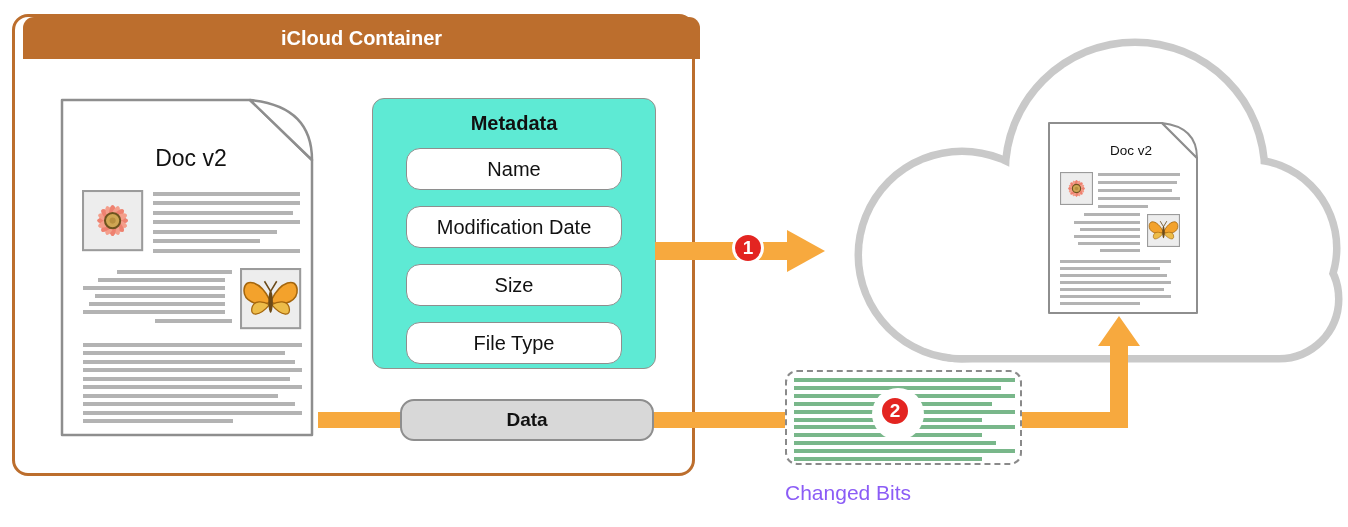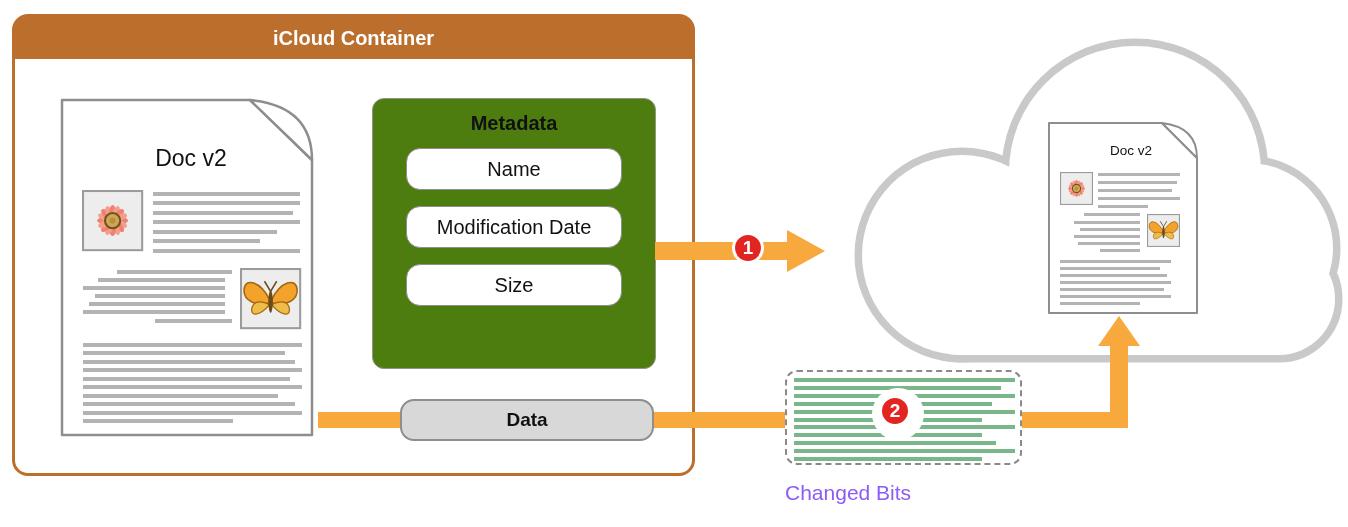--- a/index.html
+++ b/index.html
@@ -3,27 +3,27 @@
 <meta charset="utf-8">
 <style>
   * { margin:0; padding:0; box-sizing:border-box; }
   html,body { background:#fff; }
   body { font-family:"Liberation Sans", sans-serif; }
   .canvas { position:relative; width:1348px; height:527px; background:#fff; overflow:hidden; }
 
   
   .icloud-box { position:absolute; left:12px; top:14px; width:683px; height:462px;
     border:3px solid #BC6E2D; border-radius:16px; background:#fff; z-index:1; }
-  .icloud-header { position:absolute; left:0; top:0; width:100%; height:42px;
+  .icloud-header { position:absolute; left:8px; top:0; width:100%; height:42px;
     background:#BC6E2D; border-radius:11px 11px 0 0; display:flex; align-items:center; justify-content:center; }
   .icloud-title { color:#fff; font-size:20px; font-weight:bold; }
 
   
   .metadata-box { position:absolute; left:372px; top:98px; width:284px; height:271px;
-    background:#4d7c0f; border:1.5px solid #96918D; border-radius:12px; z-index:2; text-align:center; }
+    background:#5eead4; border:1.5px solid #96918D; border-radius:12px; z-index:2; text-align:center; }
   .metadata-title { font-size:20px; font-weight:bold; color:#111; margin-top:13px; }
   .meta-pill { width:216px; height:42px; margin:13px auto 16px auto; background:#fff;
     border:1.5px solid #8E8E8E; border-radius:14px; display:flex; align-items:center; justify-content:center;
     font-size:20px; color:#111; }
   .meta-pill:first-of-type { margin-top:15px; }
 
   
   .data-pill { position:absolute; left:400px; top:399px; width:254px; height:42px;
     background:#D8D8D8; border:2px solid #8E8E8E; border-radius:14px; z-index:4;
     display:flex; align-items:center; justify-content:center; font-size:19px; font-weight:bold; color:#111; }
@@ -142,20 +142,21 @@
         <rect x="25" y="315" width="219" height="4" fill="#B3B3B3"></rect>
         <rect x="25" y="323" width="150" height="4" fill="#B3B3B3"></rect>
       </g>
   </svg>
 
   <div class="metadata-box">
     <div class="metadata-title">Metadata</div>
     <div class="meta-pill">Name</div>
     <div class="meta-pill">Modification Date</div>
     <div class="meta-pill">Size</div>
+    <div class="meta-pill">File Type</div>
   </div>
 
   <svg class="arrow-svg" style="left:655px; top:229px;" width="170" height="44" viewBox="0 0 170 44">
     <rect x="0" y="13" width="132" height="18" fill="#F7A93E"></rect>
     <polygon points="132,1 170,22 132,43" fill="#F7A93E"></polygon>
   </svg>
   <div class="badge" style="left:732px; top:232px;">1</div>
 
   <div class="arrow2-h"></div>
 

